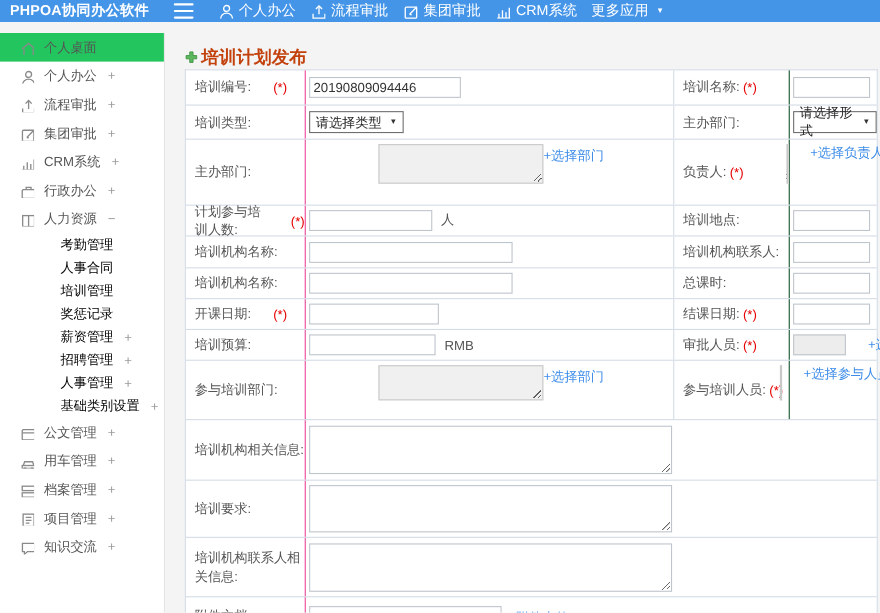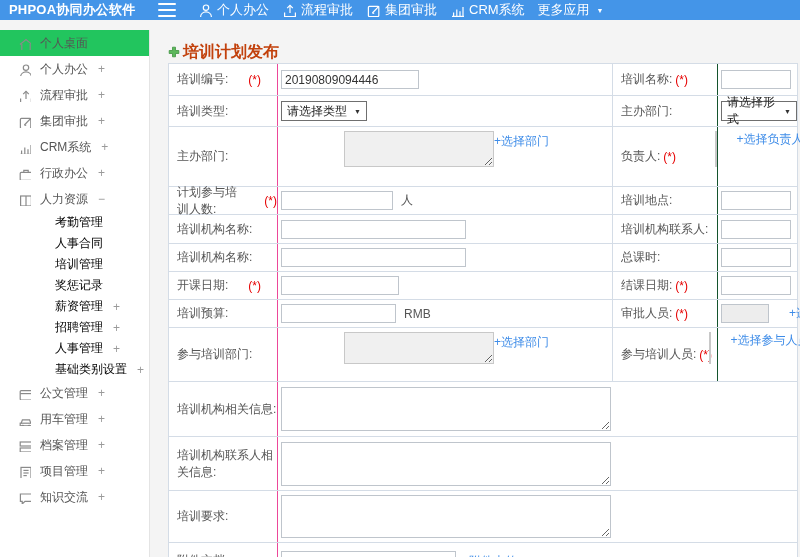--- a/index.html
+++ b/index.html
@@ -483,35 +483,35 @@
 
     <div class="frow h55">
       <div class="cl">
           <span>培训机构相关信息:</span>
         </div>
       <div class="cfwide">
         <textarea class="ta white ta-big" style=""></textarea>
       </div>
     </div>
 
+    <div class="frow h52">
+      <div class="cl">
+          <span>培训要求:</span>
+        </div>
+      <div class="cfwide">
+        <textarea class="ta white ta-big2" style=""></textarea>
+      </div>
+    </div>
+
     <div class="frow h54">
       <div class="cl">
           <span>培训机构联系人相关信息:</span>
         </div>
       <div class="cfwide">
         <textarea class="ta white ta-big" style=""></textarea>
-      </div>
-    </div>
-
-    <div class="frow h52">
-      <div class="cl">
-          <span>培训要求:</span>
-        </div>
-      <div class="cfwide">
-        <textarea class="ta white ta-big2" style=""></textarea>
       </div>
     </div>
 
     <div class="frow h36">
       <div class="cl">
           <span>附件文档:</span>
         </div>
       <div class="cfwide">
         <input class="inp w175" style="">
         <a class="flink inline" style="margin-left:6px">+附件上传</a>

